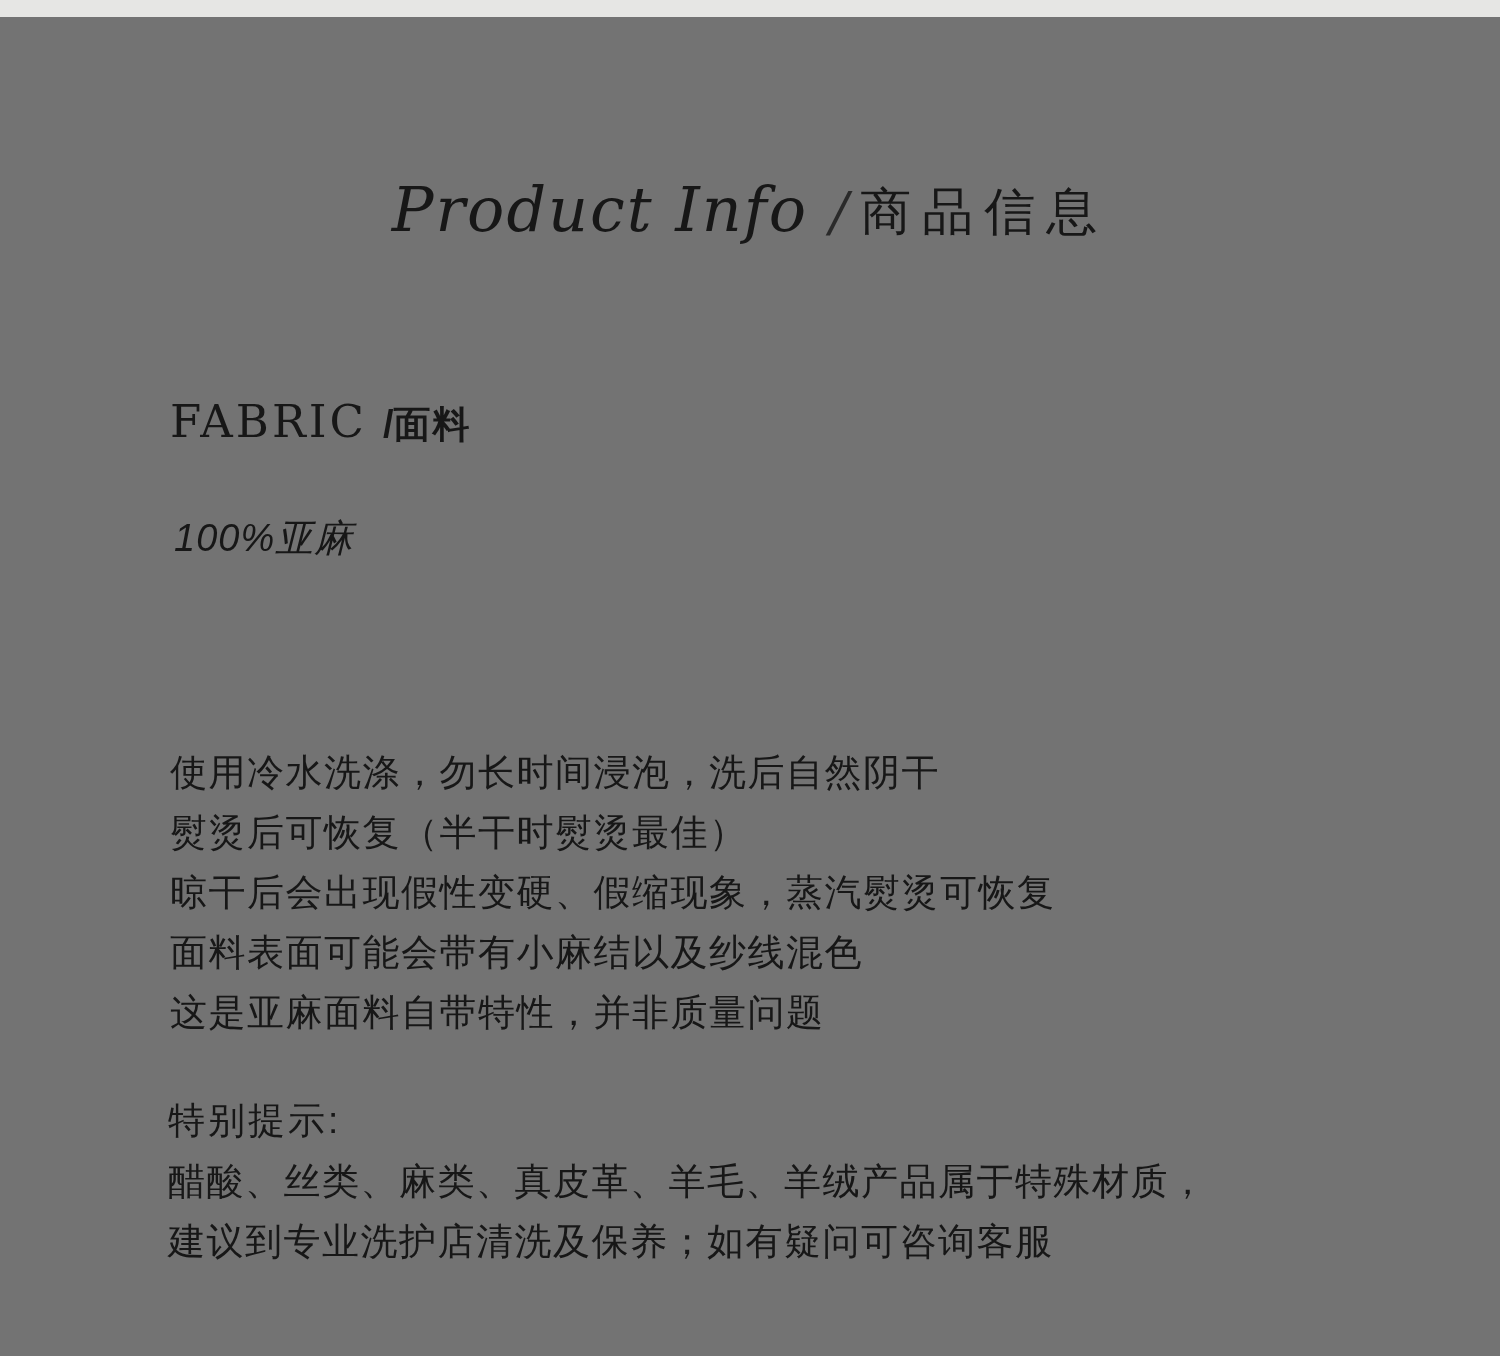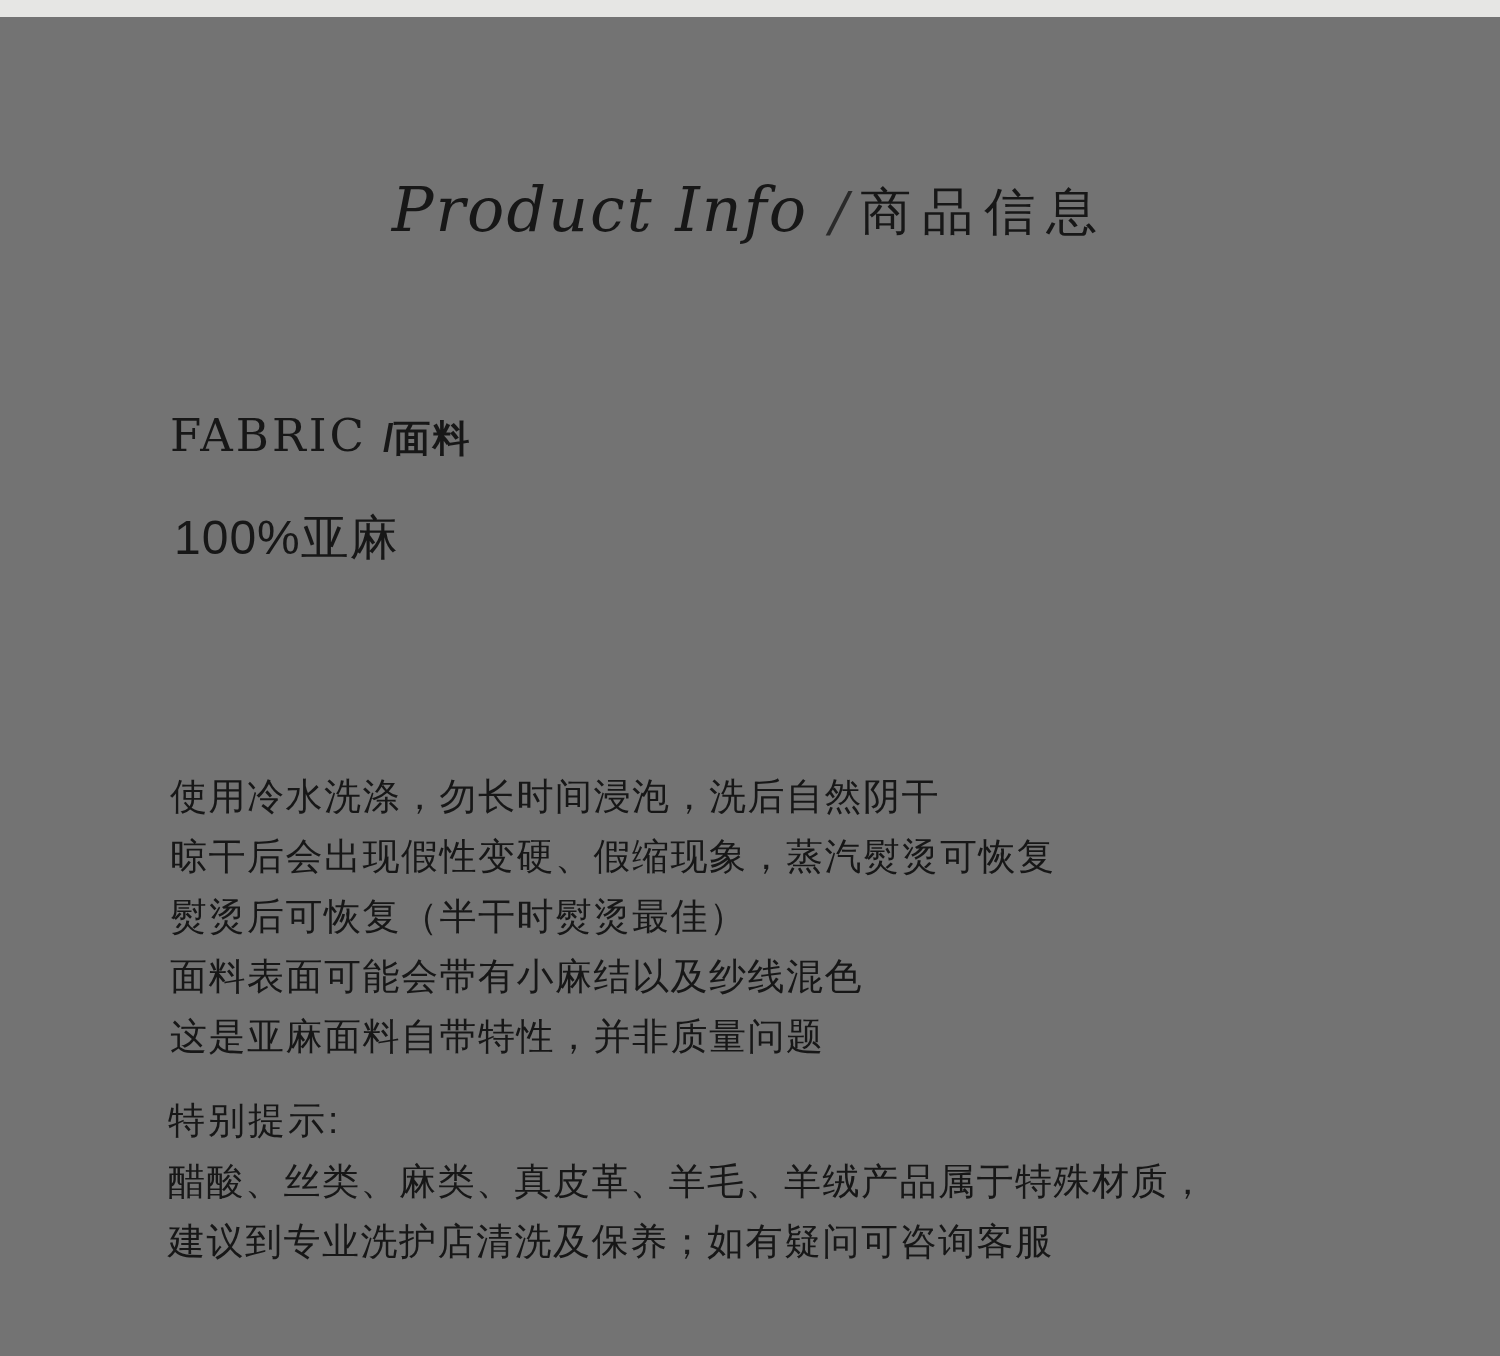--- a/index.html
+++ b/index.html
@@ -62,37 +62,38 @@
   .heading-sep {
     font-size: 38px;
     font-weight: 700;
     margin-left: 16px;
   }
   .heading-zh {
     font-size: 37px;
     font-weight: 700;
     letter-spacing: 2px;
   }
-  .heading-fabric  { top: 392px; }
+  .heading-fabric  { top: 378px; }
   .heading-washing { top: 637px; }
 
   
   .fabric-lines {
     position: absolute;
     left: 174px;
     top: 491px;
-    font-size: 48px;
+    font-size: 38px;
     line-height: 60px;
     letter-spacing: 1px;
     white-space: nowrap;
+    font-style: italic;
   }
   .washing-lines {
     position: absolute;
     left: 170px;
-    top: 750px;
+    top: 726px;
     font-size: 37px;
     line-height: 60px;
     letter-spacing: 1.5px;
     white-space: nowrap;
   }
 
   
   .notice {
     position: absolute;
     left: 168px;
@@ -120,22 +121,22 @@
     <span class="heading-en">FABRIC</span><span class="heading-sep">/</span><span class="heading-zh">面料</span>
   </div>
 
   <div class="fabric-lines">
     <div>100%亚麻</div>
   </div>
 
 
   <div class="washing-lines">
     <div>使用冷水洗涤，勿长时间浸泡，洗后自然阴干</div>
+    <div>熨烫后可恢复（半干时熨烫最佳）</div>
     <div>晾干后会出现假性变硬、假缩现象，蒸汽熨烫可恢复</div>
-    <div>熨烫后可恢复（半干时熨烫最佳）</div>
     <div>面料表面可能会带有小麻结以及纱线混色</div>
     <div>这是亚麻面料自带特性，并非质量问题</div>
   </div>
 
   <div class="notice">
     <div class="notice-heading">特别提示:</div>
     <div>醋酸、丝类、麻类、真皮革、羊毛、羊绒产品属于特殊材质，</div>
     <div>建议到专业洗护店清洗及保养；如有疑问可咨询客服</div>
   </div>
 

